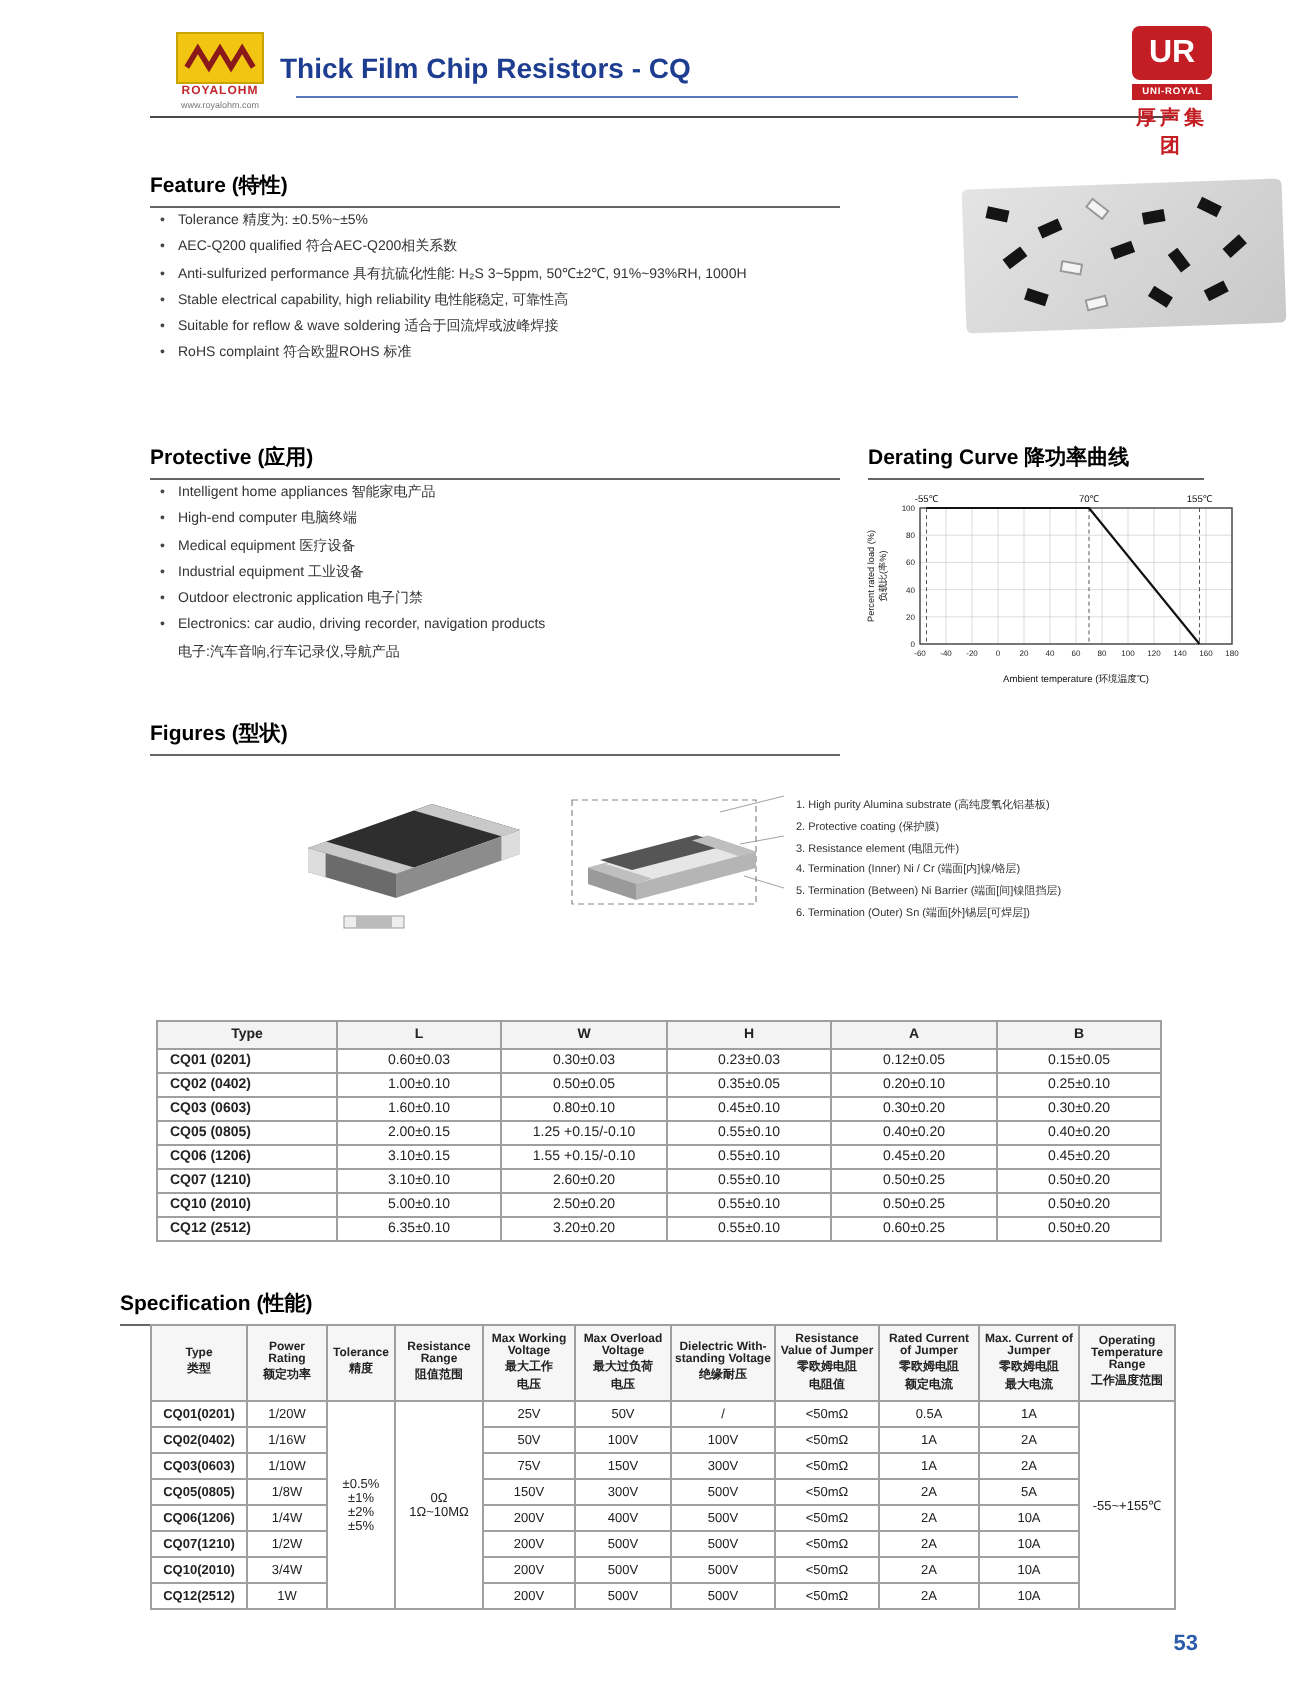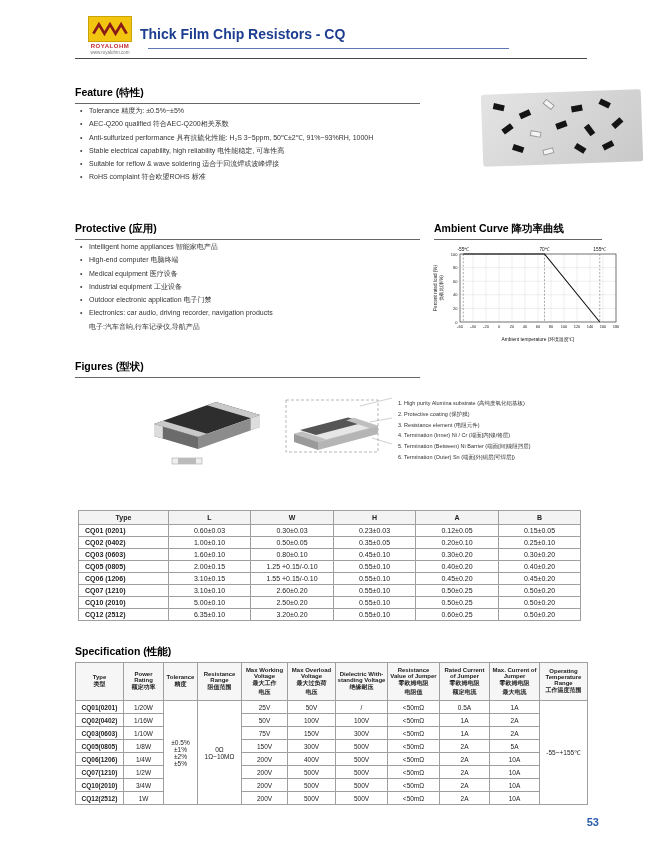--- a/index.html
+++ b/index.html
@@ -29,21 +29,21 @@
   .ur-cn  { margin-top:2px; color:#c41e25; font-size:10px; font-weight:bold; letter-spacing:2px; }
 
   
   .sec-head { position:absolute; font-size:10.5px; font-weight:bold; color:#000;
               border-bottom:1px solid #666; padding-bottom:3px; }
   .feature-head   { left:75px; top:86px;  width:345px; }
   .application-head { left:75px; top:222px; width:345px; }
   .derating-head  { left:434px; top:222px; width:168px; }
   .figures-head   { left:75px; top:360px; width:345px; }
   .dimension-head { left:75px; top:490px; width:345px; }
-  .spec-head      { left:75px; top:645px; width:345px; }
+  .spec-head      { left:60px; top:645px; width:345px; }
 
   
   .bullets { position:absolute; margin:0; padding:0; list-style:none; font-size:7px; color:#333; }
   .bullets li { position:relative; padding-left:9px; line-height:13.3px; white-space:pre-line; }
   .bullets li::before { content:"•"; position:absolute; left:0; top:0; color:#444; }
   .feature-list { left:80px; top:104px; width:390px; }
   .application-list { left:80px; top:240px; width:345px; }
 
   
   .photo { position:absolute; left:482px; top:92px; width:160px; height:72px;
@@ -90,20 +90,25 @@
       <polyline points="4,18 10,8 16,18 22,8 28,18 34,8 40,18" fill="none" stroke="#8a1a1a" stroke-width="3"></polyline>
     </svg>
     <div class="logo-name">ROYALOHM</div>
     <div class="logo-url">www.royalohm.com</div>
   </div>
 
   <h1 class="title">Thick Film Chip Resistors - CQ</h1>
   <div class="title-rule"></div>
   <div class="header-rule"></div>
 
+  <div class="logo-right">
+    <div class="ur-box">UR</div>
+    <div class="ur-bar">UNI-ROYAL</div>
+    <div class="ur-cn">厚声集团</div>
+  </div>
 
   <div class="sec-head feature-head">
     <span>Feature (特性)</span>
   </div>
   <ul class="bullets feature-list">
     <li>Tolerance 精度为: ±0.5%~±5%</li>
     <li>AEC-Q200 qualified 符合AEC-Q200相关系数</li>
     <li>Anti-sulfurized performance 具有抗硫化性能: H₂S 3~5ppm, 50℃±2℃, 91%~93%RH, 1000H</li>
     <li>Stable electrical capability, high reliability 电性能稳定, 可靠性高</li>
     <li>Suitable for reflow &amp; wave soldering 适合于回流焊或波峰焊接</li>
@@ -134,21 +139,21 @@
     <li>Intelligent home appliances 智能家电产品</li>
     <li>High-end computer 电脑终端</li>
     <li>Medical equipment 医疗设备</li>
     <li>Industrial equipment 工业设备</li>
     <li>Outdoor electronic application 电子门禁</li>
     <li>Electronics: car audio, driving recorder, navigation products
 电子:汽车音响,行车记录仪,导航产品</li>
   </ul>
 
   <div class="sec-head derating-head">
-    <span>Ambient Curve 降功率曲线</span>
+    <span>Derating Curve 降功率曲线</span>
   </div>
   <svg id="derating-svg" class="derating-svg" viewBox="0 0 194 102">
       <line x1="30" y1="12" x2="30" y2="80" stroke="#c4c4c4" stroke-width="0.3"></line>
       <text x="30" y="86" font-size="4" text-anchor="middle" fill="#222">-60</text>
       <line x1="43" y1="12" x2="43" y2="80" stroke="#c4c4c4" stroke-width="0.3"></line>
       <text x="43" y="86" font-size="4" text-anchor="middle" fill="#222">-40</text>
       <line x1="56" y1="12" x2="56" y2="80" stroke="#c4c4c4" stroke-width="0.3"></line>
       <text x="56" y="86" font-size="4" text-anchor="middle" fill="#222">-20</text>
       <line x1="69" y1="12" x2="69" y2="80" stroke="#c4c4c4" stroke-width="0.3"></line>
       <text x="69" y="86" font-size="4" text-anchor="middle" fill="#222">0</text>

